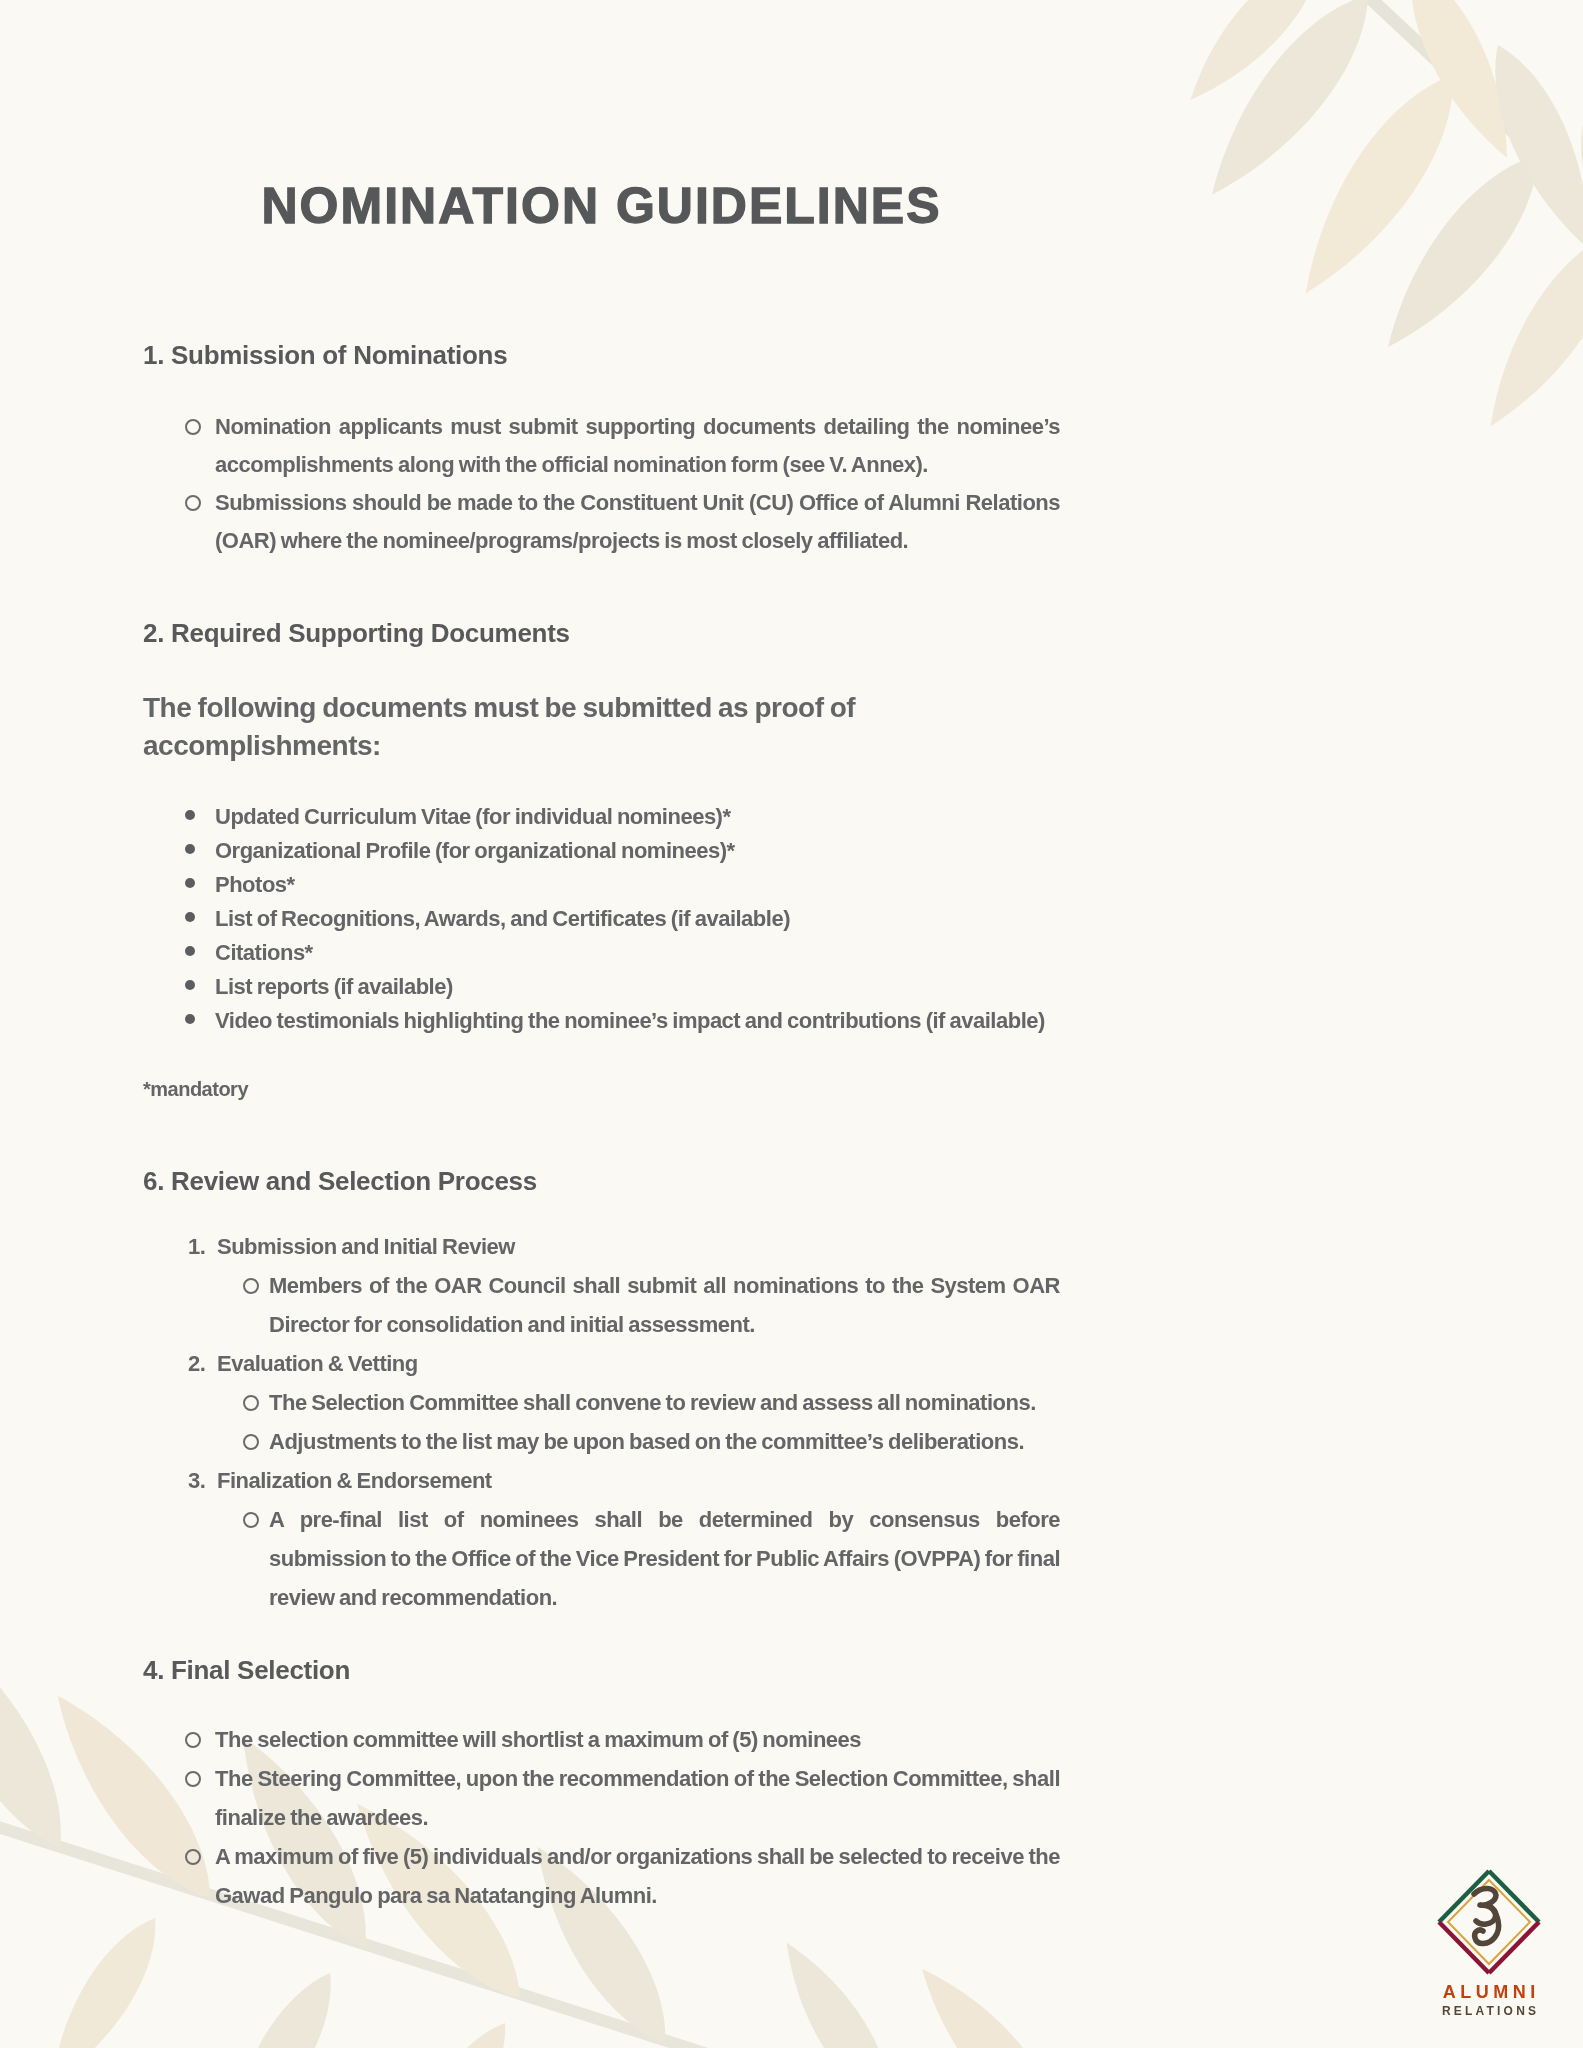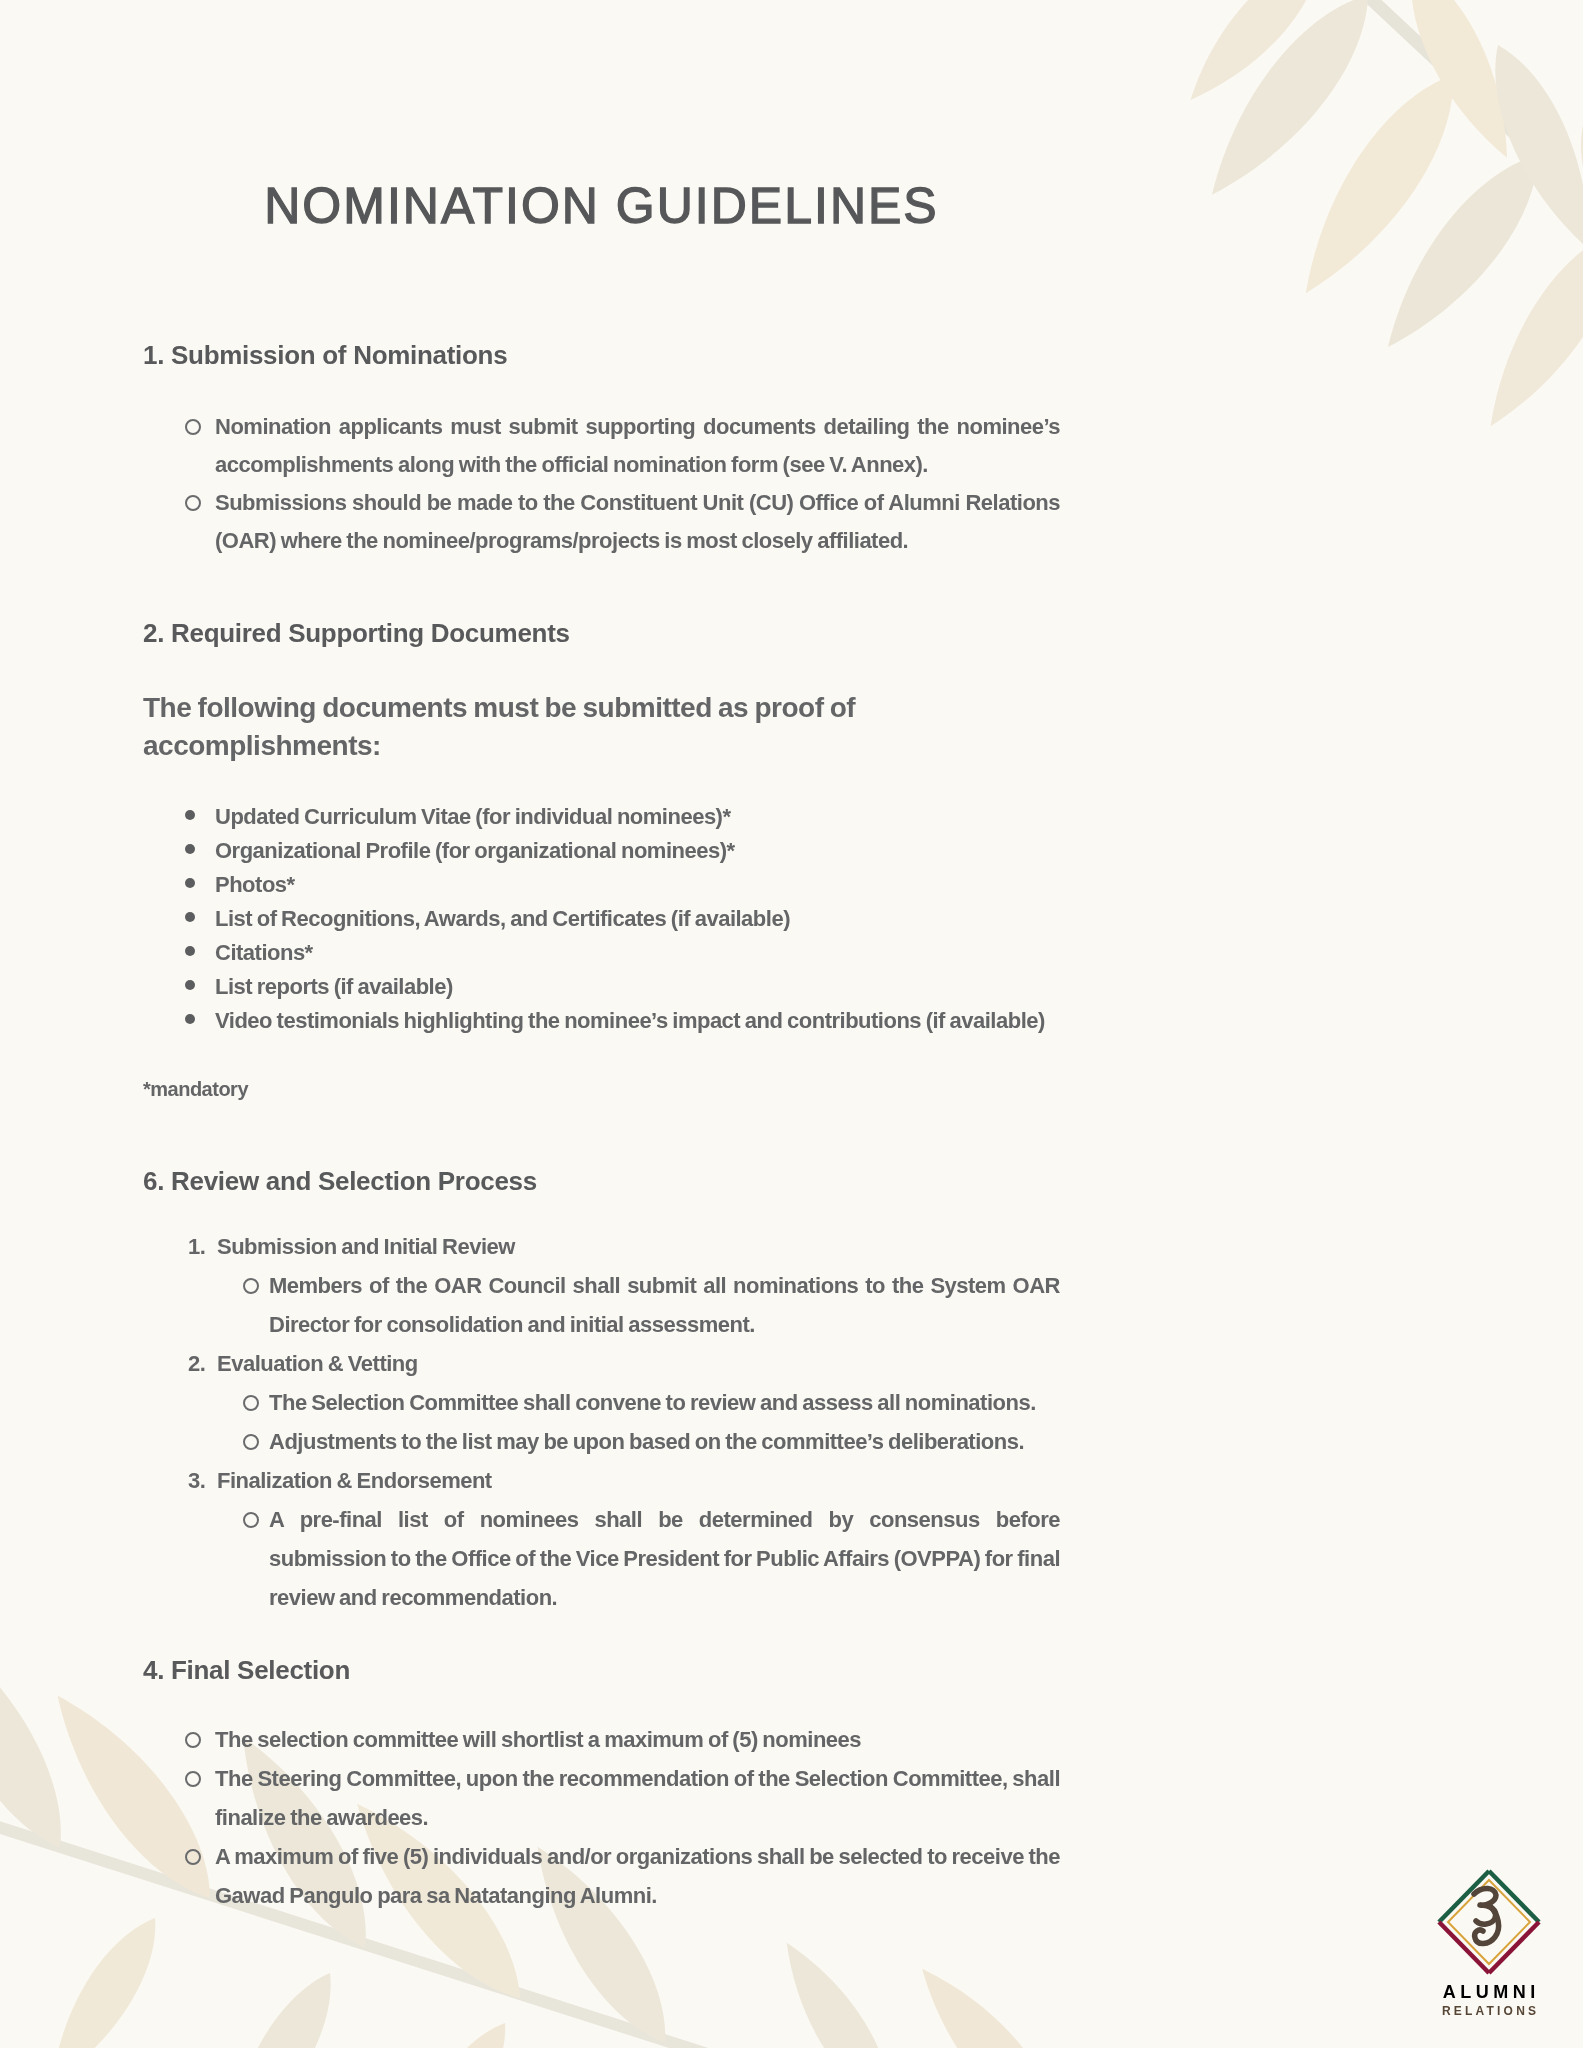--- a/index.html
+++ b/index.html
@@ -13,21 +13,21 @@
   .deco{position:absolute;pointer-events:none;}
   .deco-tr{top:0;right:0;}
   .deco-bl{bottom:0;left:0;}
 
   .content{
     position:absolute;left:143px;top:0;width:917px;
   }
   .doc-title{
     margin:178px 0 0 0;
     text-align:center;
-    font-size:50px;line-height:56px;font-weight:400;
+    font-size:50px;line-height:56px;font-weight:700;
     letter-spacing:2px;color:#565759;
     -webkit-text-stroke:1.3px #565759;
   }
   .sec-heading{
     margin:0;font-size:26px;line-height:34px;font-weight:700;
     color:#58595b;letter-spacing:-0.3px;
   }
   .h-s1{margin-top:104px;}
   .h-s2{margin-top:56px;}
   .h-s3{margin-top:56px;}
@@ -65,21 +65,21 @@
     content:"";position:absolute;left:26px;top:12px;
     width:12px;height:12px;border:2.5px solid #6a6b6d;border-radius:50%;
   }
   .logo{
     position:absolute;left:1414px;top:1866px;width:150px;
     display:flex;flex-direction:column;align-items:center;
   }
   .logo-mark{display:block;}
   .logo-line1{
     margin-top:4px;font-size:18px;font-weight:700;letter-spacing:4.5px;
-    color:#000000;white-space:nowrap;text-indent:4.5px;
+    color:#c2410c;white-space:nowrap;text-indent:4.5px;
   }
   .logo-line2{
     margin-top:1px;font-size:12px;font-weight:700;letter-spacing:3.2px;
     color:#564636;white-space:nowrap;text-indent:3.2px;
   }
 </style>
 </head>
 <body>
 
 <svg class="deco deco-tr" width="660" height="470" viewBox="0 0 660 470" aria-hidden="true">

